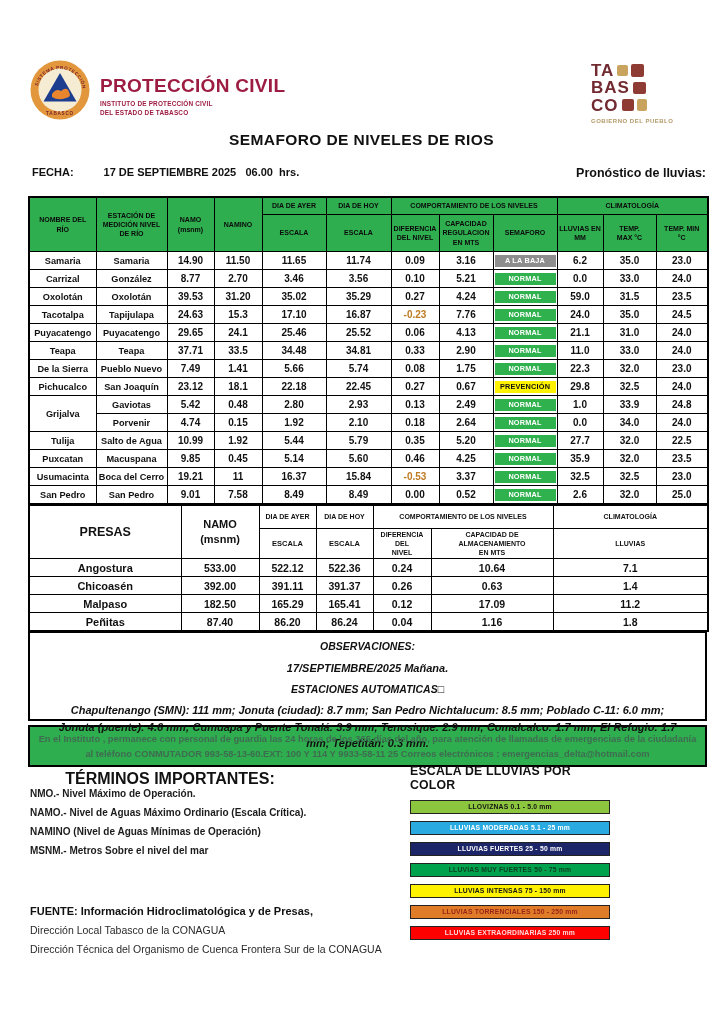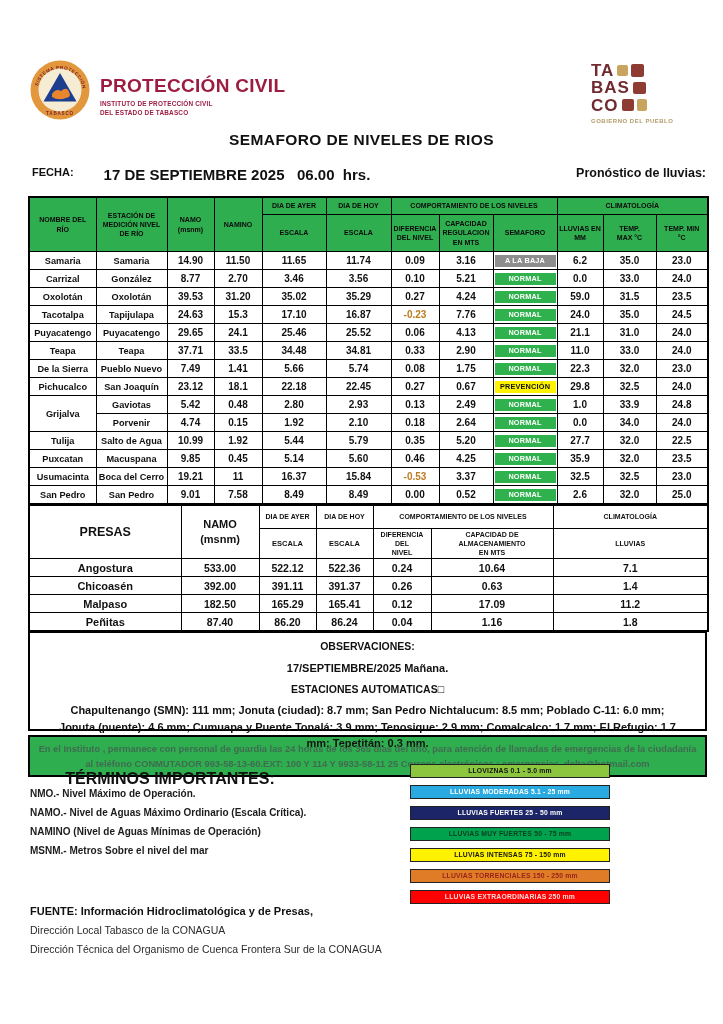--- a/index.html
+++ b/index.html
@@ -18,21 +18,21 @@
   .gl.tan{background:#c9a45f;}
   .gl.red{background:#8d3b33;}
   .tab-sub{font-size:6px;font-weight:700;color:#b39a68;margin-top:4px;letter-spacing:.5px;}
 
   .doc-title{position:absolute;top:131px;left:0;width:100%;text-align:center;
              font-size:15.5px;font-weight:800;letter-spacing:.4px;color:#101010;}
 
   
   .meta{position:absolute;top:166px;left:32px;right:17px;display:flex;align-items:flex-start;height:24px;}
   .fecha-label{font-size:11px;font-weight:800;}
-  .fecha-value{font-size:15px;font-weight:800;margin-left:30px;white-space:pre;}
+  .fecha-value{font-size:11px;font-weight:800;margin-left:30px;white-space:pre;}
   .pron-label{font-size:12.5px;font-weight:800;margin-left:auto;}
   .pron-box{margin-left:14px;background:#2fb14e;border:2px solid #000;color:#0a0a0a;
             font-size:12px;font-weight:800;padding:2px 8px;white-space:nowrap;}
 
   
   .tables{position:absolute;top:196px;left:28px;width:679px;}
   table{border-collapse:collapse;table-layout:fixed;width:679px;border:2px solid #000;}
   th,td{border:1px solid #000;text-align:center;vertical-align:middle;padding:0;overflow:hidden;}
   th{white-space:pre-line;font-weight:700;}
 
@@ -47,22 +47,22 @@
   .presas{margin-top:-1px;}
   .presas th{background:#fff;font-size:7px;line-height:1.3;padding:1px;}
   .presas tr.g th{height:20px;}
   .presas tr.s th{height:25px;}
   .presas th.pbig{font-size:12.5px;font-weight:800;}
   .presas th.pnamo{font-size:11px;font-weight:800;line-height:1.35;}
   .presas th.pesc{font-size:7.5px;}
   .presas tbody td{font-size:10.5px;font-weight:700;height:17px;}
   .presas tbody td.pname{font-size:11px;}
 
-  .obs{margin-top:-1px;border:2px solid #000;box-sizing:border-box;height:100px;
-       text-align:center;padding:4px 24px 0;}
+  .obs{margin-top:-1px;border:2px solid #000;box-sizing:border-box;height:90px;
+       text-align:center;padding:4px 24px 0;font-style:italic;}
   .obs .t1{font-size:10.5px;font-weight:800;margin-top:3px;}
   .obs .t2{font-size:11px;font-weight:800;margin-top:10px;}
   .obs .t3{font-size:10.5px;font-weight:800;margin-top:9px;}
   .obs .body{font-size:11px;font-weight:700;margin-top:7px;line-height:1.5;}
 
   .banner{margin-top:4px;border:2px solid #000;background:#2fae4f;box-sizing:border-box;
           color:#3f6b51;font-size:9.3px;font-weight:600;text-align:center;
           padding:5px 8px;line-height:1.55;height:42px;}
 
   
@@ -494,20 +494,21 @@
     <div class="tt">TÉRMINOS IMPORTANTES:</div>
     <div>
         <div class="term-item">NMO.- Nivel Máximo de Operación.</div>
         <div class="term-item">NAMO.- Nivel de Aguas Máximo Ordinario (Escala Crítica).</div>
         <div class="term-item">NAMINO (Nivel de Aguas Mínimas de Operación)</div>
         <div class="term-item">MSNM.- Metros Sobre el nivel del mar</div>
       </div>
   </div>
 
   <div class="scale">
+    <div class="st">ESCALA DE LLUVIAS POR COLOR</div>
     <div>
         <div class="scale-bar" style="background: rgb(140, 198, 63); color: rgb(20, 20, 20);">LLOVIZNAS   0.1 -  5.0 mm</div>
         <div class="scale-bar" style="background: rgb(41, 171, 226); color: rgb(255, 255, 255);">LLUVIAS MODERADAS 5.1 - 25 mm</div>
         <div class="scale-bar" style="background: rgb(27, 37, 103); color: rgb(255, 255, 255);">LLUVIAS FUERTES       25 - 50 mm</div>
         <div class="scale-bar" style="background: rgb(0, 162, 77); color: rgb(11, 61, 32);">LLUVIAS MUY FUERTES   50 - 75 mm</div>
         <div class="scale-bar" style="background: rgb(255, 242, 0); color: rgb(20, 20, 20);">LLUVIAS INTENSAS    75 - 150 mm</div>
         <div class="scale-bar" style="background: rgb(224, 124, 39); color: rgb(151, 37, 28);">LLUVIAS TORRENCIALES  150 - 250  mm</div>
         <div class="scale-bar" style="background: rgb(254, 0, 0); color: rgb(255, 217, 217);">LLUVIAS EXTRAORDINARIAS 250  mm</div>
       </div>
   </div>

